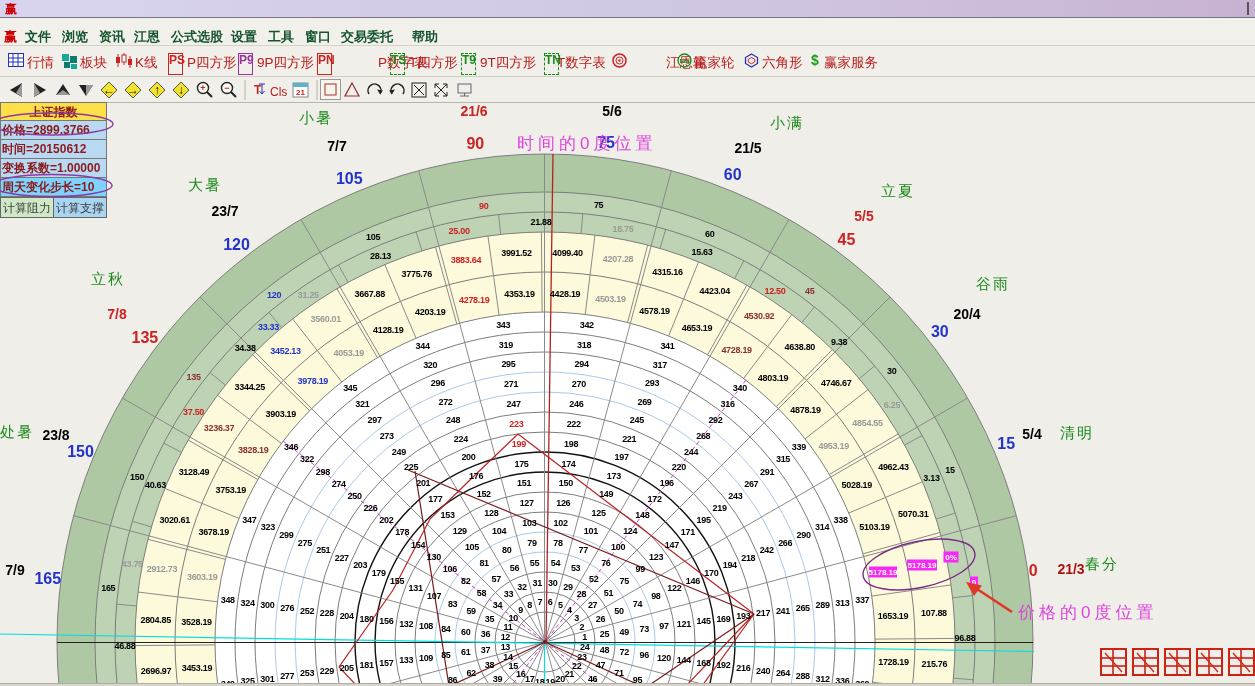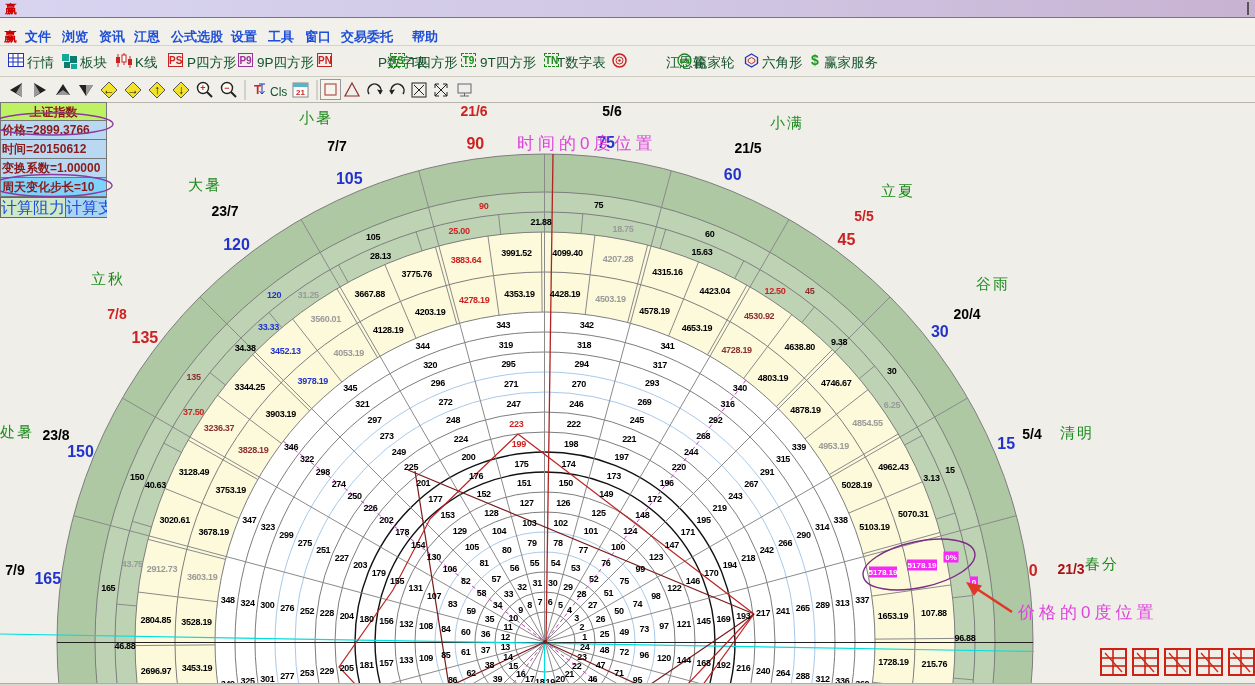--- a/index.html
+++ b/index.html
@@ -1,31 +1,31 @@
 <!DOCTYPE html>
 <html><head><meta charset="utf-8">
 <style>
 *{margin:0;padding:0;box-sizing:border-box}
 html,body{width:1255px;height:686px;overflow:hidden;font-family:"Liberation Sans",sans-serif;background:#efeee8}
 #titlebar{position:absolute;left:0;top:0;width:1255px;height:18px;background:linear-gradient(90deg,#d8d4f0 0%,#cfc5e2 60%,#c8b2d2 100%);border-bottom:1px solid #77757e}
 #titlebar .logo{position:absolute;left:3px;top:2px;width:16px;height:14px;color:#c00;font-size:12px;font-weight:bold;line-height:14px;text-align:center;overflow:hidden}
 #titlebar .t{position:absolute;left:23px;top:2px;font-size:12px;color:#000;font-weight:bold;letter-spacing:1.5px}
 #menubar{position:absolute;left:0;top:18px;width:1255px;height:28px;background:#f2f0ea;border-bottom:1px solid #d6d2c8}
-#menubar span{position:absolute;top:10px;font-size:13px;color:#1d4ed8;font-weight:bold}
+#menubar span{position:absolute;top:10px;font-size:13px;color:#14532d;font-weight:bold}
 #tb1{position:absolute;left:0;top:46px;width:1255px;height:31px;background:#f1efe9;border-bottom:1px solid #cfccc2}
 #tb2{position:absolute;left:0;top:77px;width:1255px;height:26px;background:#f1efe9;border-bottom:1px solid #b8b5ac}
-.tl{position:absolute;top:8px;font-size:13.5px;color:#14532d}
-.ic{position:absolute;top:7px;width:15px;height:14px;font-size:10px;font-weight:bold;text-align:center;line-height:13px}
+.tl{position:absolute;top:8px;font-size:13.5px;color:#b91c1c}
+.ic{position:absolute;top:7px;width:15px;height:22px;font-size:12px;font-weight:bold;text-align:center;line-height:13px}
 #wheel{position:absolute;left:0;top:103px}
 #panel{position:absolute;left:0;top:102px;width:107px;font-size:12px;font-weight:bold;color:#8b1a1a;z-index:20}
 #panel div{height:19px;line-height:19px;border:1px solid #777;border-top:none;background:#b9d9f2;white-space:nowrap;overflow:hidden;padding-left:1px}
-#panel div.hd{background:#bef264;text-align:center;font-weight:bold;border-top:1px solid #777;padding-left:0}
+#panel div.hd{background:#fde047;text-align:center;font-weight:bold;border-top:1px solid #777;padding-left:0}
 #panel div.wh{background:#7dd3fc}
 #panel .btns{display:flex;padding:0;border:none;height:21px}
-#panel .btns b{flex:1;font-weight:normal;font-size:16px;color:#1d4ed8;text-align:center;line-height:20px;border:1px solid #666;background:#cfe8c6}
+#panel .btns b{flex:1;font-weight:normal;font-size:12px;color:#404040;text-align:center;line-height:20px;border:1px solid #666;background:#cfe8c6}
 #panel .btns b+b{background:#a9d4f2;border-left:none}
 #status{position:absolute;left:0;top:683px;width:1255px;height:3px;background:#d8d5cc;border-top:1px solid #b0ada4}
 #overlay{position:absolute;left:0;top:0;z-index:40;pointer-events:none}
 </style></head>
 <body>
 <div id="titlebar">
     <span class="logo">赢</span>
     <span style="position:absolute;right:6px;top:2px;width:2px;height:13px;background:#555"></span>
   </div>
 <div id="menubar">

